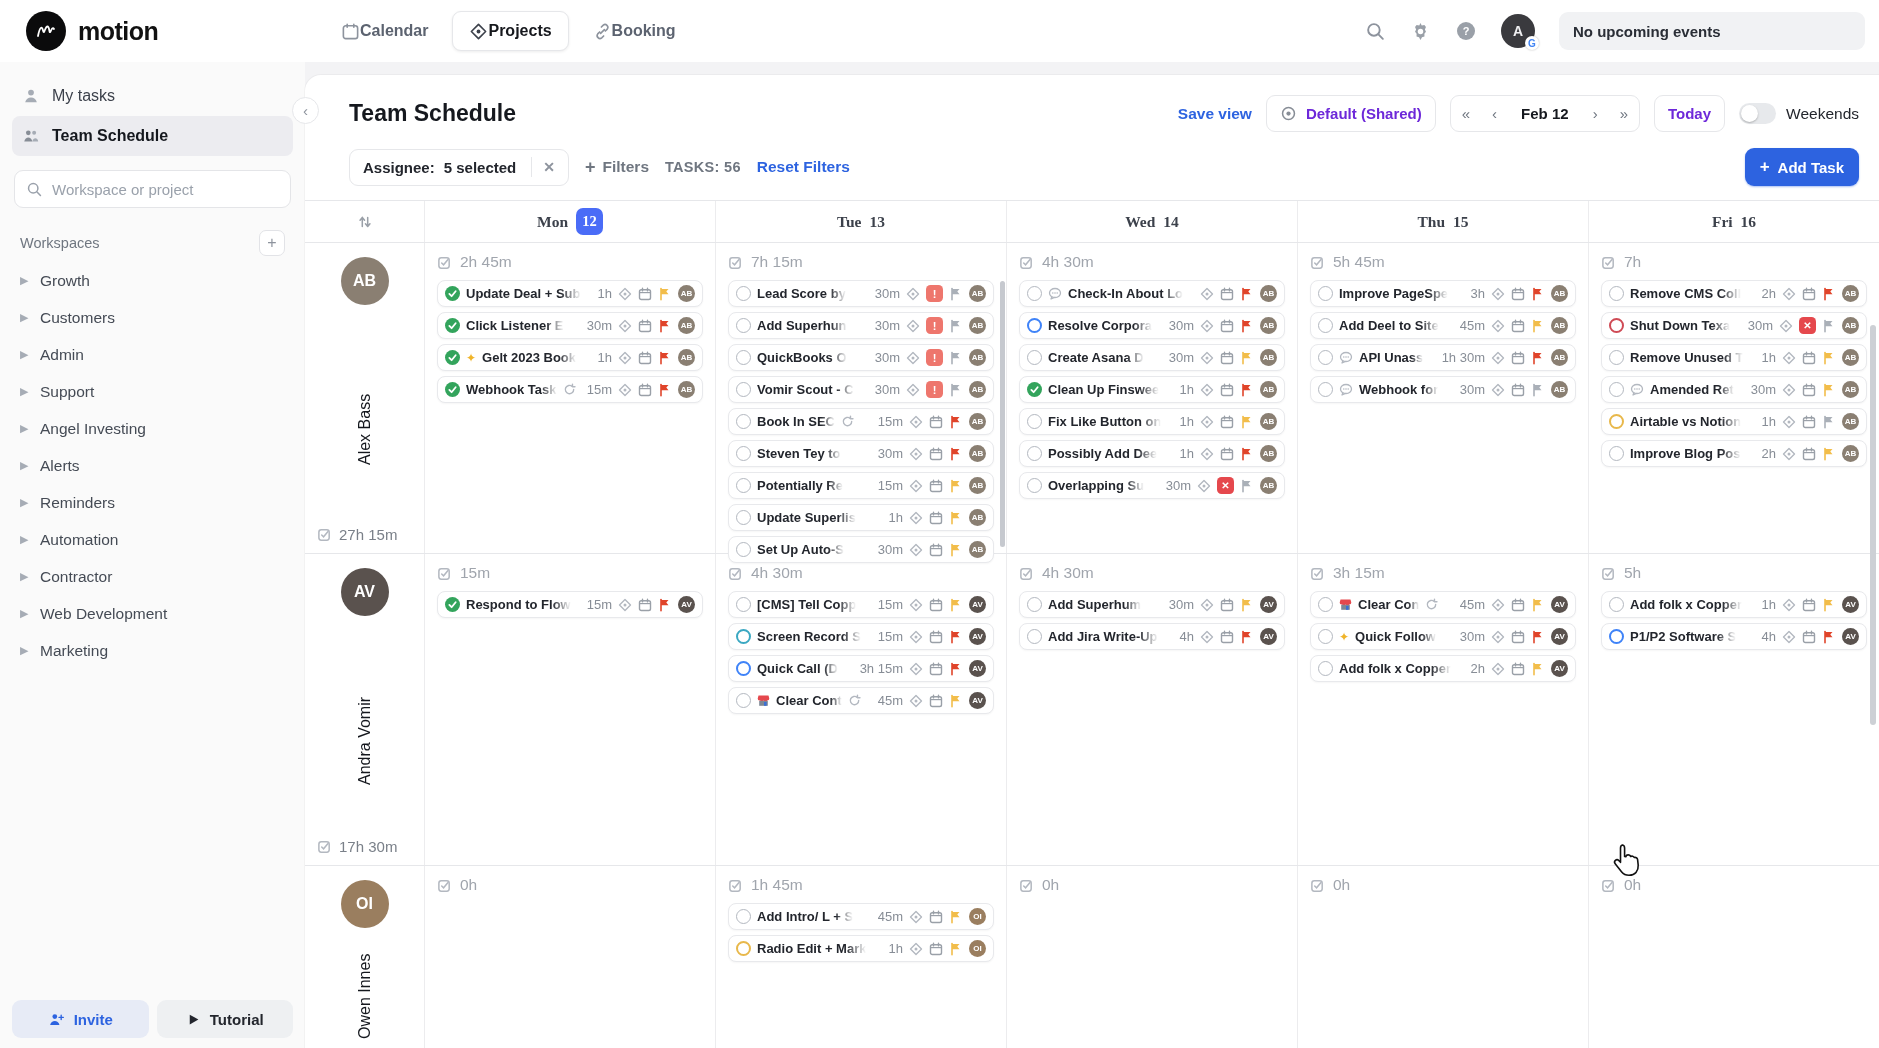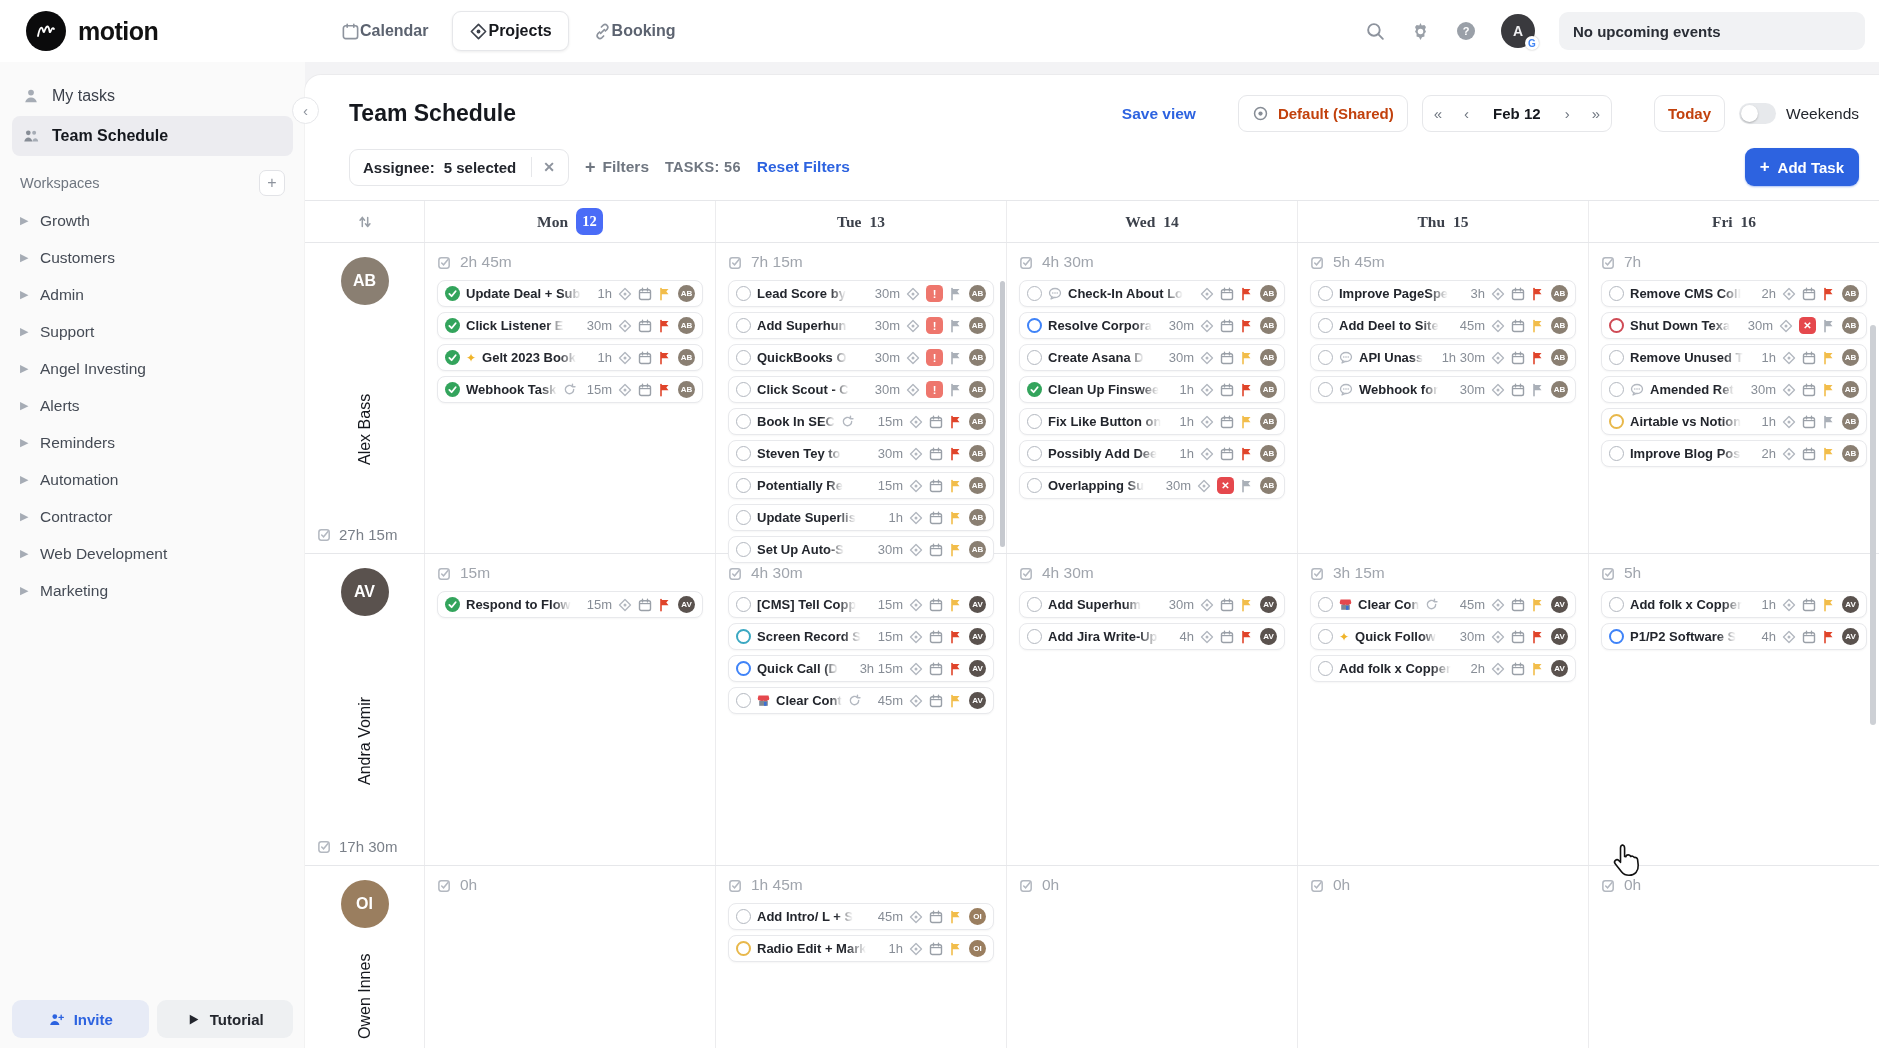--- a/index.html
+++ b/index.html
@@ -41,21 +41,21 @@
 
   
   .main { flex:1; position:relative; }
   .card { position:absolute; left:0; right:0; top:13px; bottom:0; background:#fff; border-top-left-radius:16px; box-shadow:0 0 0 1px rgba(0,0,0,.03); }
   .collapse-btn { position:absolute; left:-13px; top:22px; width:27px; height:27px; border-radius:50%; background:#fff; border:1px solid #e6e7ea; color:#8d939d; font-size:15px; display:flex; align-items:center; justify-content:center; cursor:pointer; z-index:6; }
 
   .head-row { display:flex; align-items:center; padding:20px 20px 6px 44px; }
   .page-title { font-size:23px; font-weight:700; color:#15181e; }
   .head-right { margin-left:auto; display:flex; align-items:center; gap:14px; }
   .link-btn { color:#2d63e0; font-size:15.5px; font-weight:600; cursor:pointer; }
-  .pill { display:flex; align-items:center; gap:9px; height:37px; border:1px solid #e6e7ea; border-radius:9px; background:#fff; padding:0 13px; font-size:15px; font-weight:600; color:#c2410c; cursor:pointer;margin-left:28px; }
+  .pill { display:flex; align-items:center; gap:9px; height:37px; border:1px solid #e6e7ea; border-radius:9px; background:#fff; padding:0 13px; font-size:15px; font-weight:600; color:#6d28d9; cursor:pointer; }
   .datenav { display:flex; align-items:center; height:37px; border:1px solid #e6e7ea; border-radius:9px; overflow:hidden; }
   .datenav .seg { padding:0 11px; color:#6f7680; font-size:15px; display:flex; align-items:center; height:100%; cursor:pointer; }
   .datenav .date { font-weight:700; color:#15181e; padding:0 13px; }
   .toggle-wrap { display:flex; align-items:center; gap:10px; }
   .toggle { width:37px; height:21px; border-radius:11px; background:#e7e9ec; position:relative; cursor:pointer; }
   .toggle .knob { position:absolute; left:2px; top:2px; width:17px; height:17px; background:#fff; border-radius:50%; box-shadow:0 1px 2px rgba(0,0,0,.25); }
   .toggle-label { font-size:15.5px; color:#23262d; }
 
   .filter-row { display:flex; align-items:center; gap:16px; padding:10px 20px 12px 44px; }
   .fpill { display:flex; align-items:center; gap:9px; height:37px; border:1px solid #e6e7ea; border-radius:9px; padding:0 13px; font-size:15px; font-weight:600; color:#23262d; cursor:pointer; background:#fff; }
@@ -186,20 +186,29 @@
       <span>
           <svg width="18" height="18" viewBox="0 0 20 20">
             <circle cx="7" cy="6.5" r="2.6" fill="#878d96"></circle>
             <circle cx="13.5" cy="6.5" r="2.2" fill="#a6acb5"></circle>
             <path d="M2.5 16c.6-3 2.6-4.4 4.5-4.4s3.9 1.4 4.5 4.4z" fill="#878d96"></path>
             <path d="M11.5 16c.4-2.4 1.8-3.6 3.4-3.6 1.4 0 2.7 1.2 3.1 3.6z" fill="#a6acb5"></path>
           </svg>
         </span>
       <span>Team Schedule</span>
     </div>
+    <div class="side-search">
+      <span>
+          <svg width="17" height="17" viewBox="0 0 20 20">
+            <circle cx="8.5" cy="8.5" r="5.5" fill="none" stroke="#9aa1ab" stroke-width="1.8"></circle>
+            <path d="M13 13 L17 17" stroke="#9aa1ab" stroke-width="1.8" stroke-linecap="round"></path>
+          </svg>
+        </span>
+      <input placeholder="Workspace or project" style="">
+    </div>
     <div class="ws-head">
       <span class="ws-title">Workspaces</span>
       <span class="plus-box">+</span>
     </div>
     <div class="ws-list" id="ws-list">
         <div class="ws-item">
           <span class="caret">▶</span>
           <span>Growth</span>
         </div>
         <div class="ws-item">
@@ -533,21 +542,21 @@
                       <span class="badge badge-alert">!</span>
                       <svg width="14" height="14" viewBox="0 0 14 14">
                         <path d="M3 1.5 V12.8" stroke="#aab0b8" stroke-width="1.6" stroke-linecap="round"></path>
                         <path d="M3 2 h7.5 L8.3 4.6 10.5 7.2 H3 Z" fill="#aab0b8"></path>
                       </svg>
                       <span class="mini-avatar" style="background:#8a7f72">AB</span>
                     </span>
                   </div>
                   <div class="chip">
                     <span class="status st-open"></span>
-                    <span class="title">Click Scout - C</span>
+                    <span class="title">Vomir Scout - C</span>
                     <span class="trail">
                       <span class="dur">30m</span>
                       <svg width="14" height="14" viewBox="0 0 14 14">
                         <path d="M7 1.5 L12.5 7 L7 12.5 L1.5 7 Z" fill="none" stroke="#b3b8c0" stroke-width="1.4" stroke-linejoin="round"></path>
                         <circle cx="7" cy="7" r="1.5" fill="#b3b8c0"></circle>
                       </svg>
                       <span class="badge badge-alert">!</span>
                       <svg width="14" height="14" viewBox="0 0 14 14">
                         <path d="M3 1.5 V12.8" stroke="#aab0b8" stroke-width="1.6" stroke-linecap="round"></path>
                         <path d="M3 2 h7.5 L8.3 4.6 10.5 7.2 H3 Z" fill="#aab0b8"></path>

